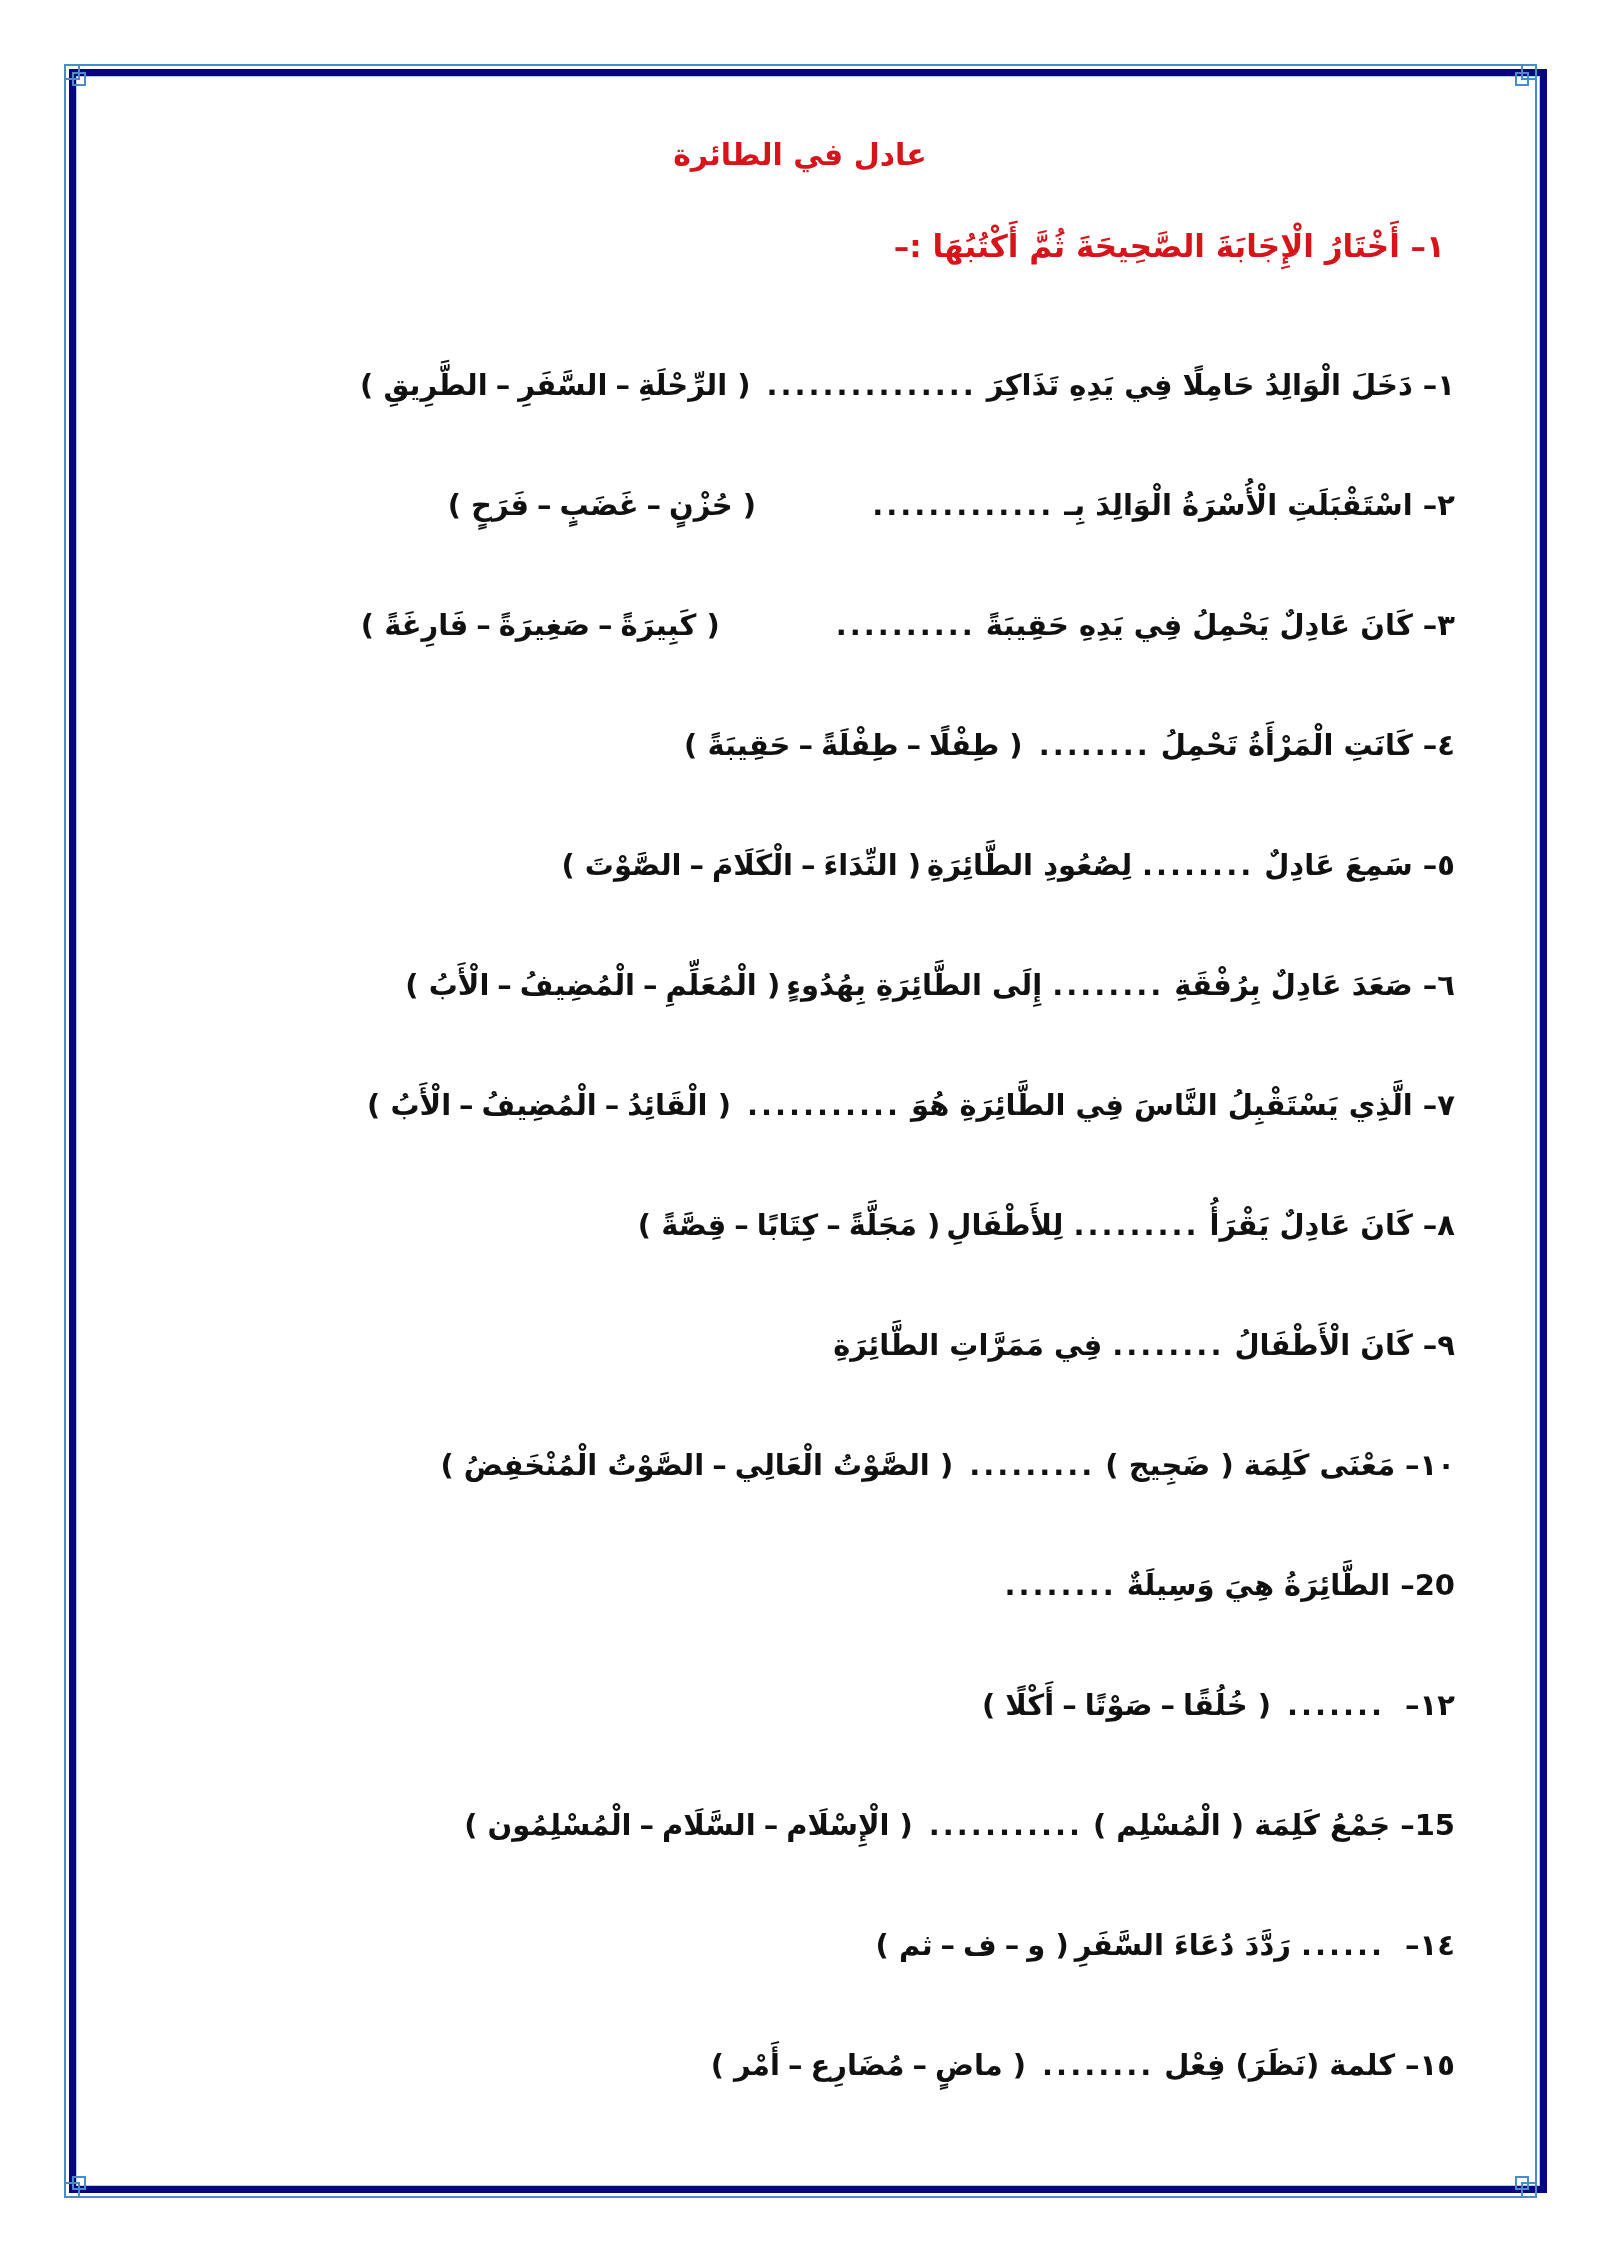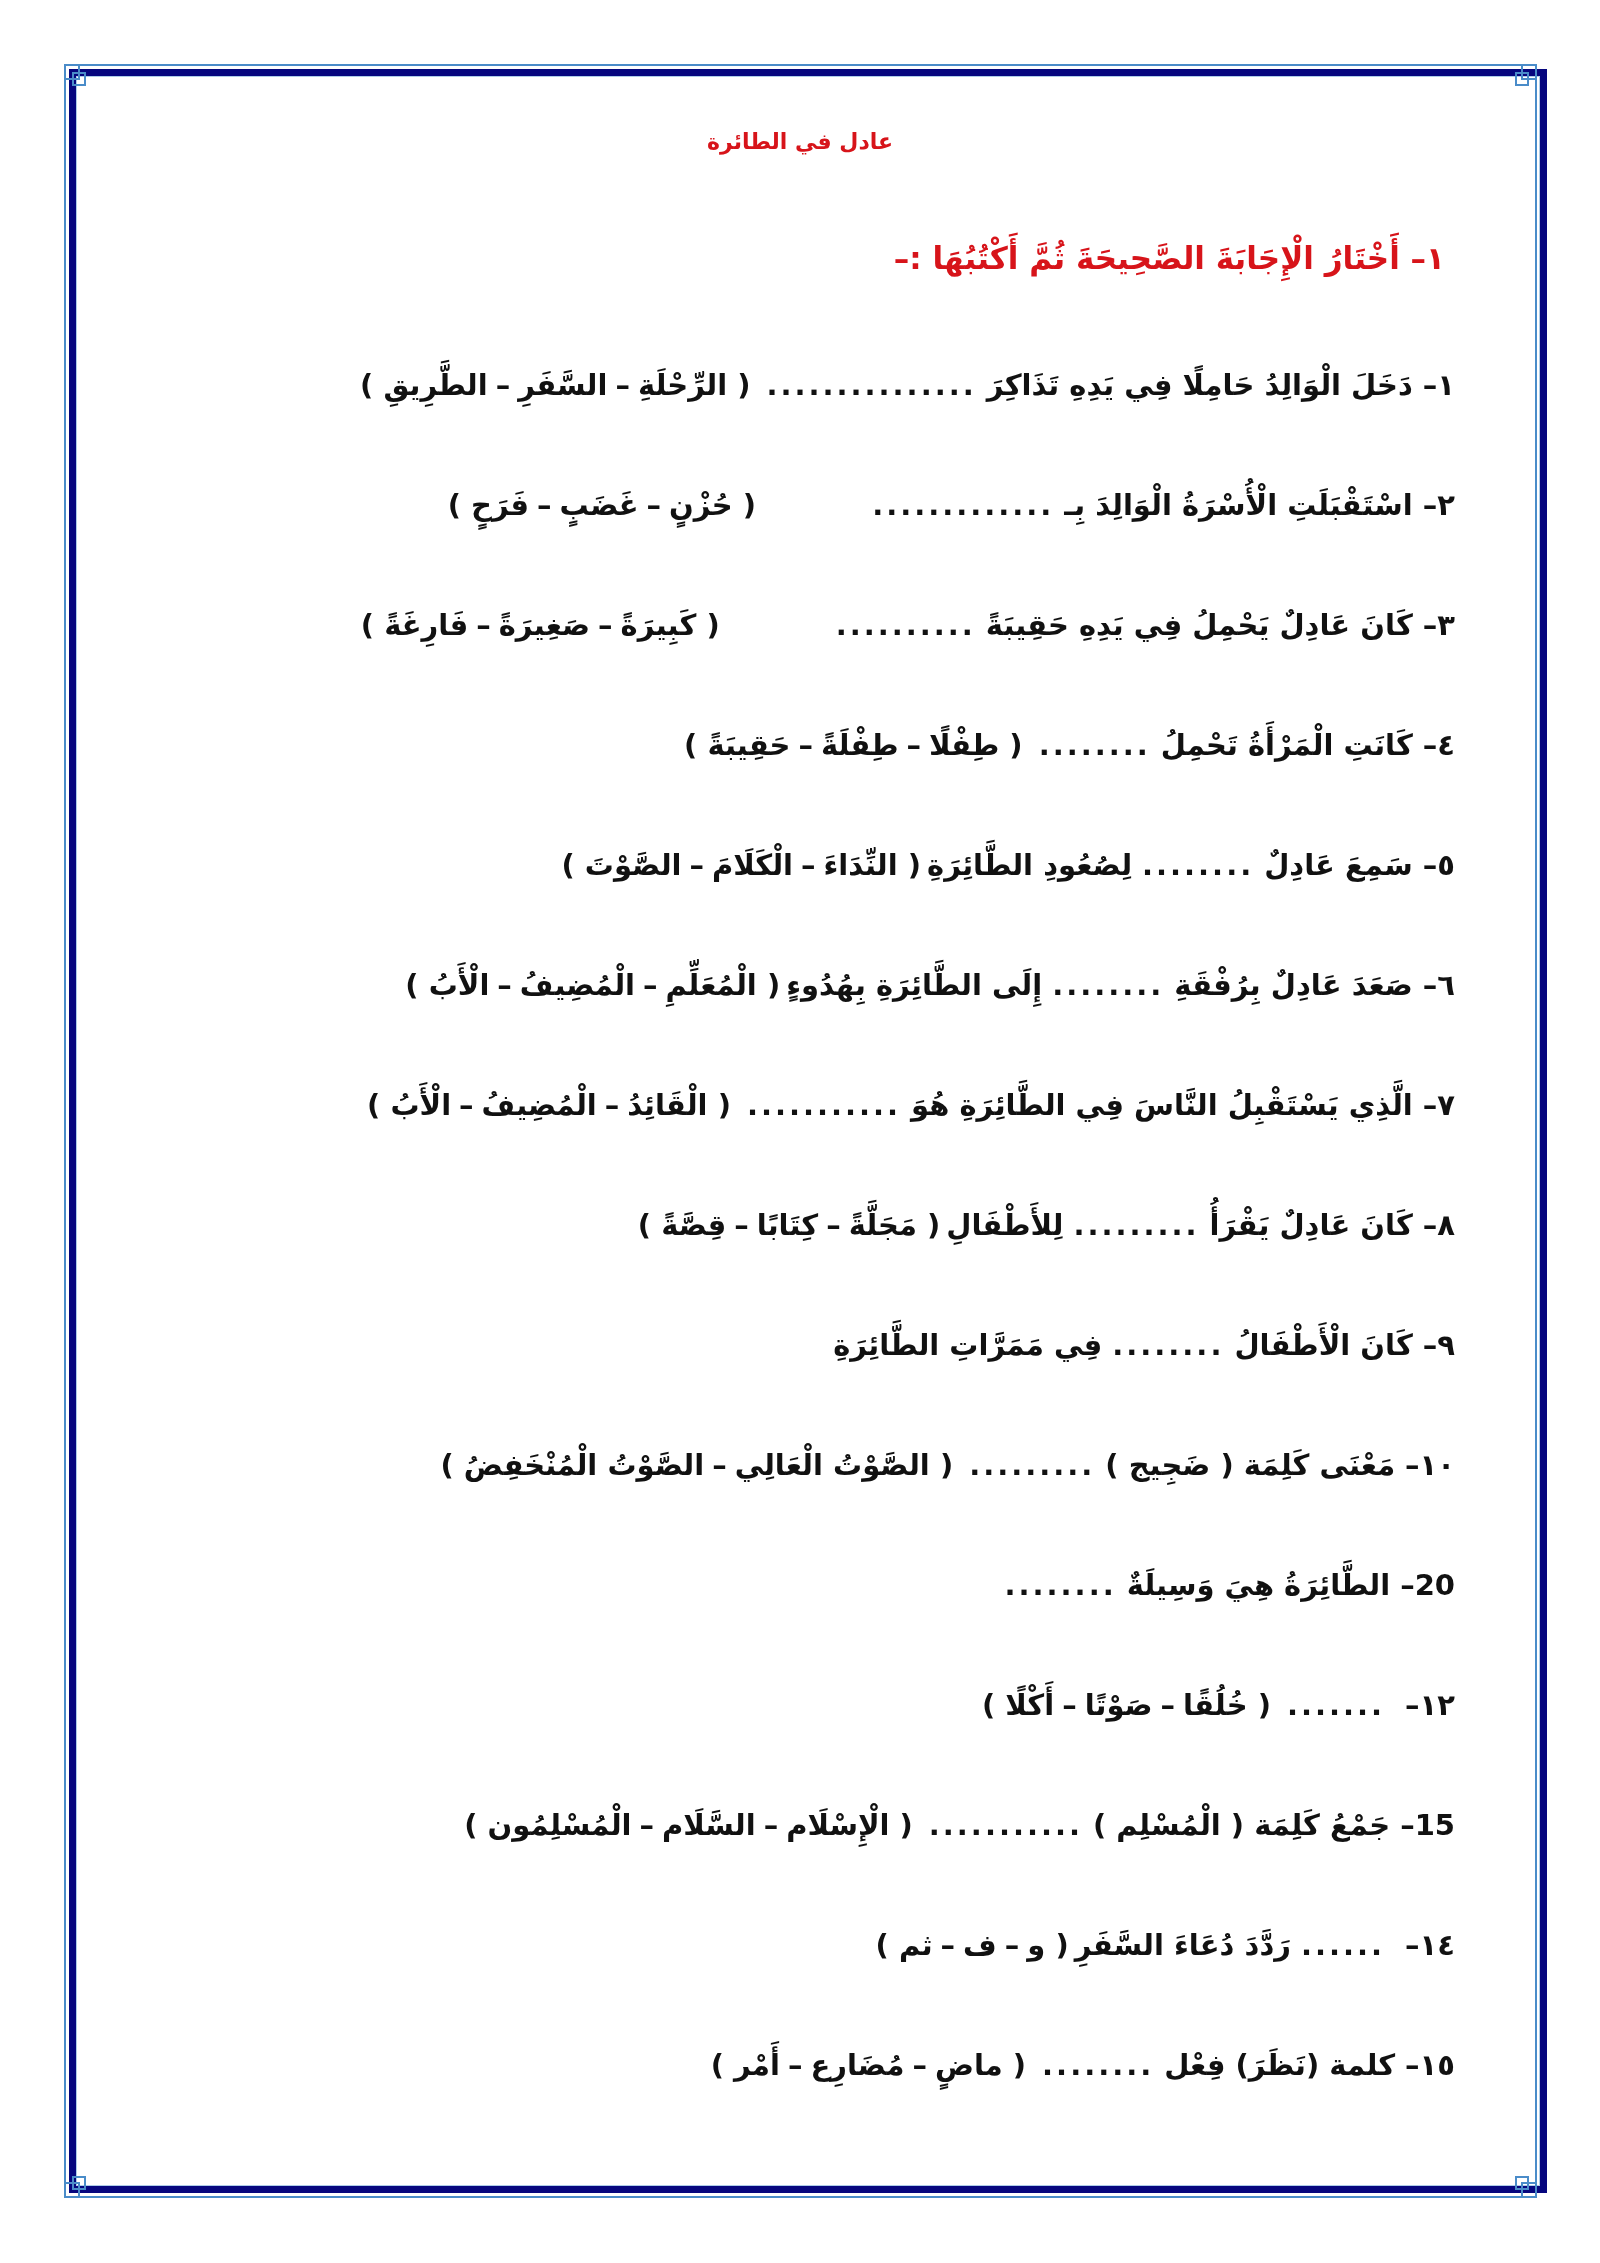--- a/index.html
+++ b/index.html
@@ -48,32 +48,32 @@
       width: 16px;
       height: 16px;
       border: 2px solid #4a8cc9;
       box-sizing: border-box;
     }
     .corner.b { width: 14px; height: 14px; }
 
     
     .page-title {
       position: absolute;
-      top: 129px;
+      top: 137px;
       left: 0;
       width: 1600px;
       text-align: center;
-      font-size: 22px;
+      font-size: 30px;
       font-weight: bold;
       color: #d7141a;
       direction: rtl;
     }
     .section-heading {
       position: absolute;
-      top: 240px;
+      top: 228px;
       right: 155px;
       font-size: 31px;
       font-weight: bold;
       color: #d7141a;
       direction: rtl;
       white-space: nowrap;
     }
     .questions {
       position: absolute;
       top: 360px;

